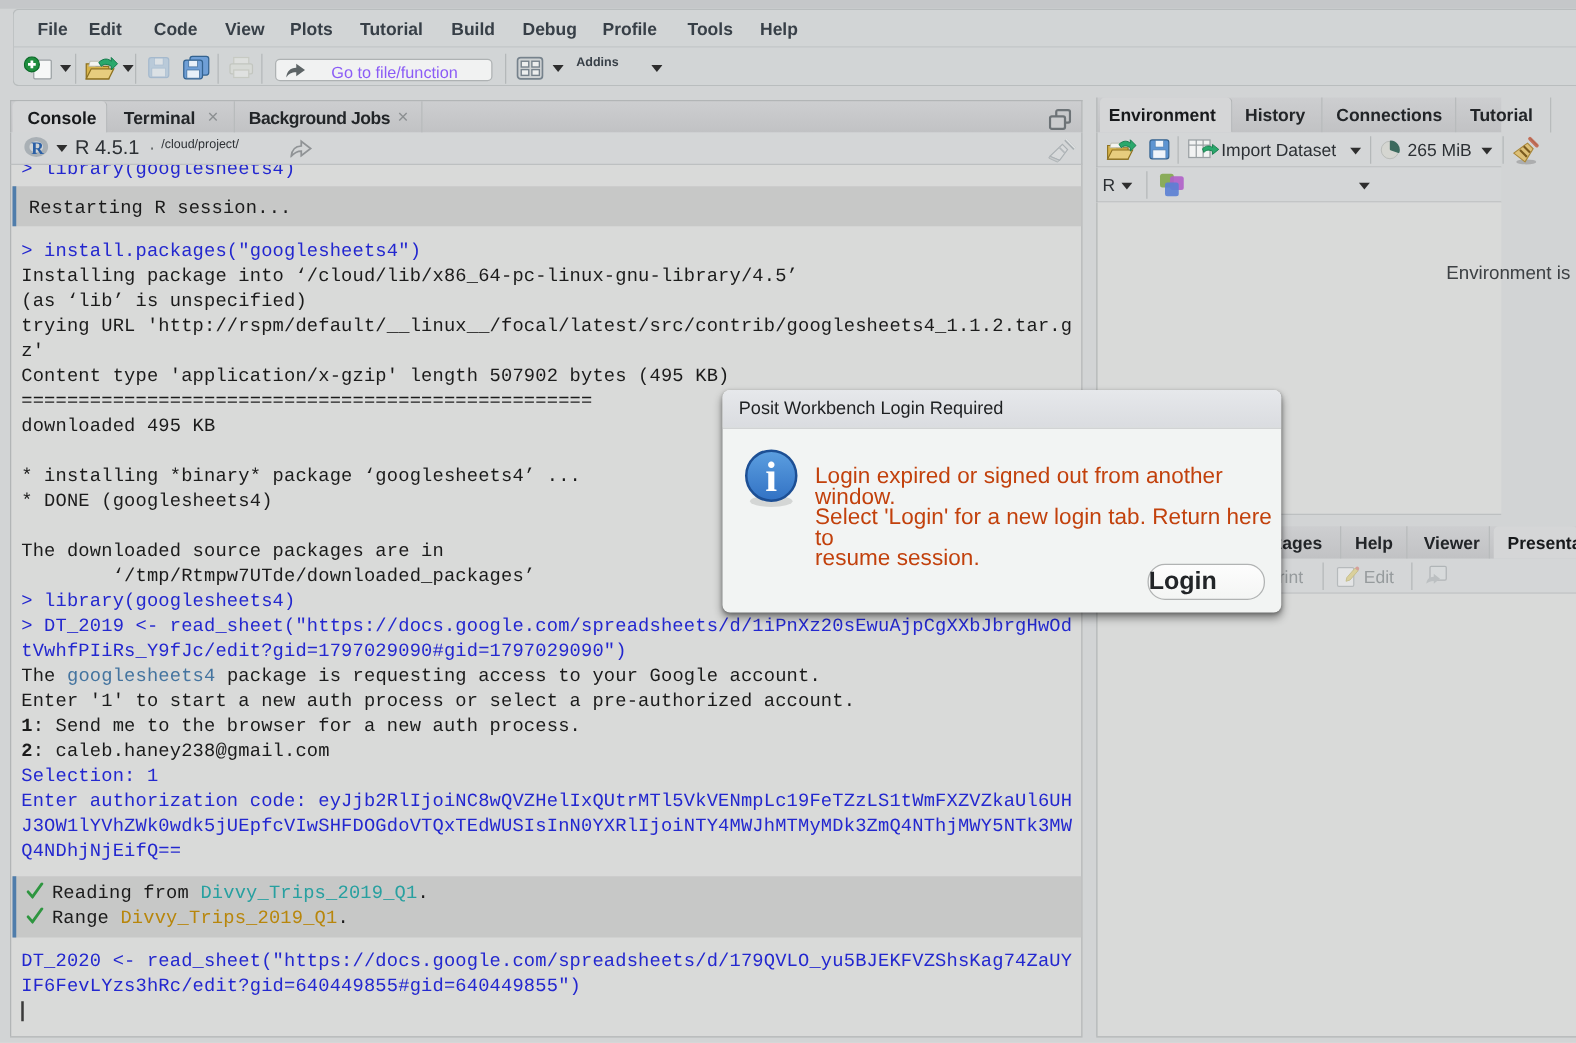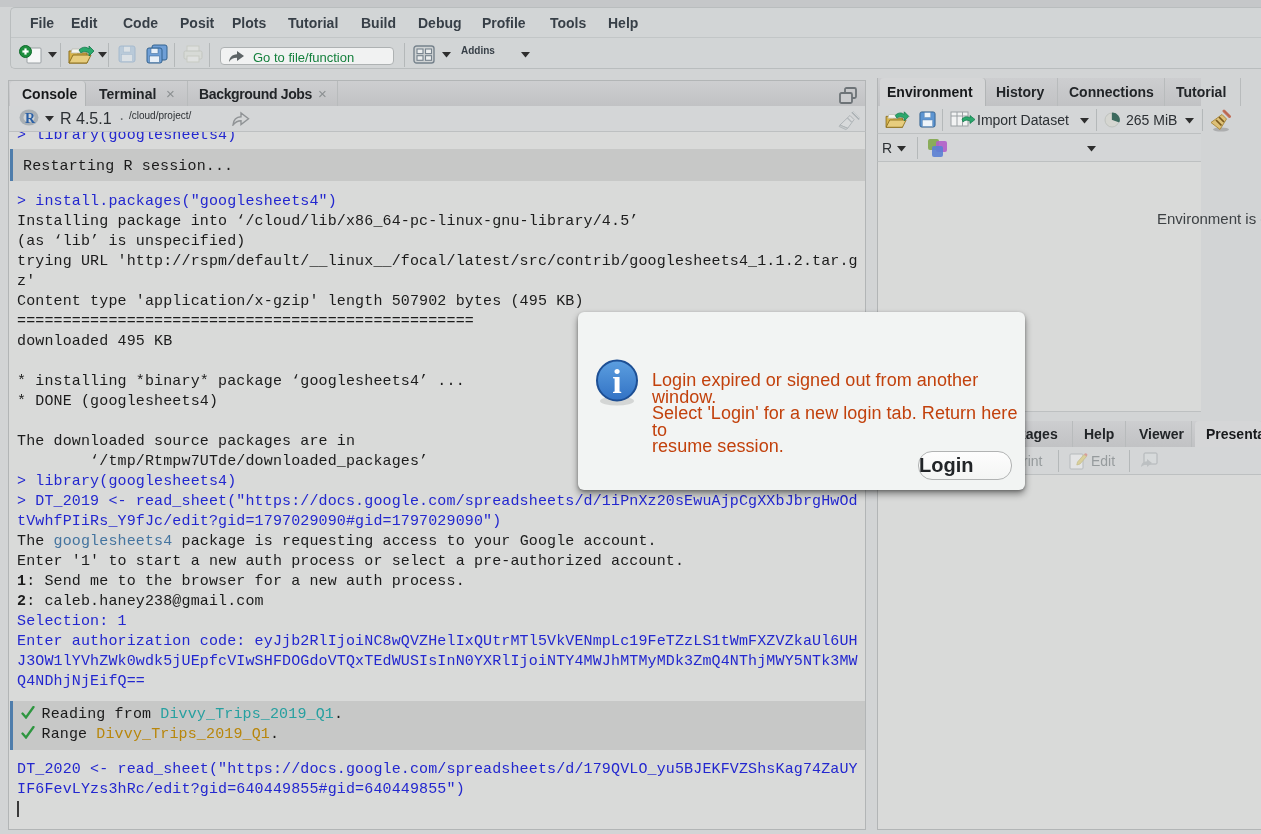--- a/index.html
+++ b/index.html
@@ -13,21 +13,21 @@
 </head>
 <body>
 <div class="abs" style="left:0; top:0; width:1261px; height:7px; background:#c5c7c9;"></div>
 
 <div class="abs" id="toppanel" style="left:10px; top:7px; width:1251px; height:62px; background:#d2d5d6; border:1px solid #b9bdbe; border-right:none; border-radius:5px 0 0 5px;">
 
   <div class="abs" id="menurow" style="left:0; top:0; width:100%; height:30px; border-bottom:1px solid #c2c6c7; font-weight:bold; font-size:14px; color:#373f47;">
     <span class="abs" style="left:19px; top:7px;">File</span>
     <span class="abs" style="left:60px; top:7px;">Edit</span>
     <span class="abs" style="left:112px; top:7px;">Code</span>
-    <span class="abs" style="left:169px; top:7px;">Posit</span>
+    <span class="abs" style="left:169px; top:7px;">View</span>
     <span class="abs" style="left:221px; top:7px;">Plots</span>
     <span class="abs" style="left:277px; top:7px;">Tutorial</span>
     <span class="abs" style="left:350px; top:7px;">Build</span>
     <span class="abs" style="left:407px; top:7px;">Debug</span>
     <span class="abs" style="left:471px; top:7px;">Profile</span>
     <span class="abs" style="left:539px; top:7px;">Tools</span>
     <span class="abs" style="left:597px; top:7px;">Help</span>
   </div>
 
   <div class="abs" id="toolrow" style="left:0; top:31px; width:100%; height:31px;">
@@ -72,21 +72,21 @@
       <rect x="4" y="1" width="12" height="6" fill="#eef0e8" stroke="#b9bba8"></rect>
       <rect x="1" y="6" width="18" height="8" rx="1.5" fill="#dfe2d6" stroke="#abaf9e"></rect>
       <rect x="4" y="11" width="12" height="6" fill="#f4f5ef" stroke="#b9bba8"></rect>
     </svg>
     <div class="sep" style="left:198px; top:4px; height:24px;"></div>
 
     <div class="abs" style="left:209px; top:8px; width:174px; height:18px; background:#f1f2f2; border:1px solid #aeb2b3; border-radius:4px;">
       <svg class="abs" style="left:7px; top:2px;" width="17" height="13" viewBox="0 0 17 13">
         <path d="M1 12 C1.5 7 4 4.5 9 4.2 L9 1 L16 6 L9 11 L9 7.8 C5 7.8 3 9 1 12 Z" fill="#5d6466"></path>
       </svg>
-      <span class="abs" style="left:32px; top:1.5px; font-size:13px; color:#15803d;">Go to file/function</span>
+      <span class="abs" style="left:44px; top:1.5px; font-size:13px; color:#8b5cf6;">Go to file/function</span>
     </div>
     <div class="sep" style="left:393px; top:4px; height:24px;"></div>
 
     <svg class="abs" style="left:402px; top:6px;" width="22" height="19" viewBox="0 0 22 19">
       <rect x="1" y="1" width="20" height="17" rx="2.5" fill="#cfd3d4" stroke="#76828c" stroke-width="1.4"></rect>
       <rect x="4" y="4" width="6" height="4.6" fill="#eceeee" stroke="#76828c" stroke-width="1.1"></rect>
       <rect x="12.5" y="4" width="6" height="4.6" fill="#eceeee" stroke="#76828c" stroke-width="1.1"></rect>
       <rect x="4" y="10.7" width="6" height="4.6" fill="#eceeee" stroke="#76828c" stroke-width="1.1"></rect>
       <rect x="12.5" y="10.7" width="6" height="4.6" fill="#eceeee" stroke="#76828c" stroke-width="1.1"></rect>
     </svg>
@@ -292,20 +292,23 @@
     <div class="sep" style="left:251px; top:3px; height:22px;"></div>
     <svg class="abs" style="left:262px; top:5px;" width="18" height="16" viewBox="0 0 18 16" opacity="0.4">
       <rect x="4" y="1" width="13" height="11" rx="1" fill="#dde0e1" stroke="#7d8488"></rect>
       <path d="M1 15 C1.5 11 3.5 9.5 7 9.3 L7 7 L12 11 L7 15 L7 12.7 C4.5 12.7 3 13.3 1 15 Z" fill="#9aa0a3"></path>
     </svg>
   </div>
   <div class="abs" style="left:0; top:54px; width:100%; height:354px; background:#d9dad9; border-left:1px solid #b2b5b6;"></div>
 </div>
 
 <div class="abs" id="dialog" style="left:578px; top:312px; width:447px; height:178px; border-radius:6px; background:#f2f4f3; box-shadow:0 4px 7px rgba(0,0,0,0.42), 0 1px 3px rgba(0,0,0,0.25);">
+  <div class="abs" style="left:0; top:0; width:100%; height:31px; background:linear-gradient(#e6e8eb,#dadce0); border-bottom:1px solid #b9babc; border-radius:6px 6px 0 0;">
+    <span class="abs" style="left:13px; top:7px; font-size:14.5px; font-weight:500; color:#1d1f21;">Posit Workbench Login Required</span>
+  </div>
 
   <svg class="abs" style="left:16px; top:45px;" width="47" height="50" viewBox="0 0 47 50">
     <ellipse cx="23" cy="44" rx="17" ry="4.5" fill="#000" opacity="0.12"></ellipse>
     <defs>
       <linearGradient id="ig" x1="0" y1="0" x2="0" y2="1">
         <stop offset="0" stop-color="#5c9fe0"></stop>
         <stop offset="1" stop-color="#3272c4"></stop>
       </linearGradient>
     </defs>
     <circle cx="23" cy="23.5" r="20" fill="url(#ig)" stroke="#1d4f94" stroke-width="2"></circle>

